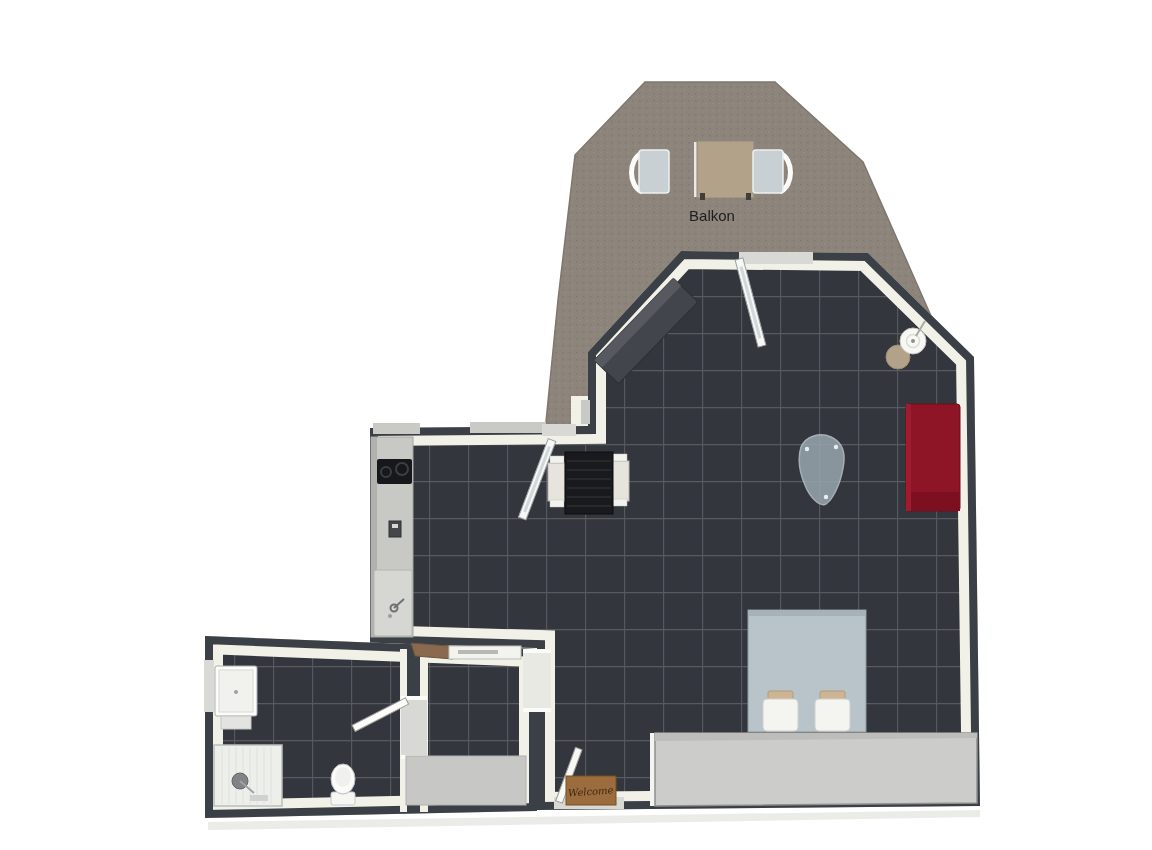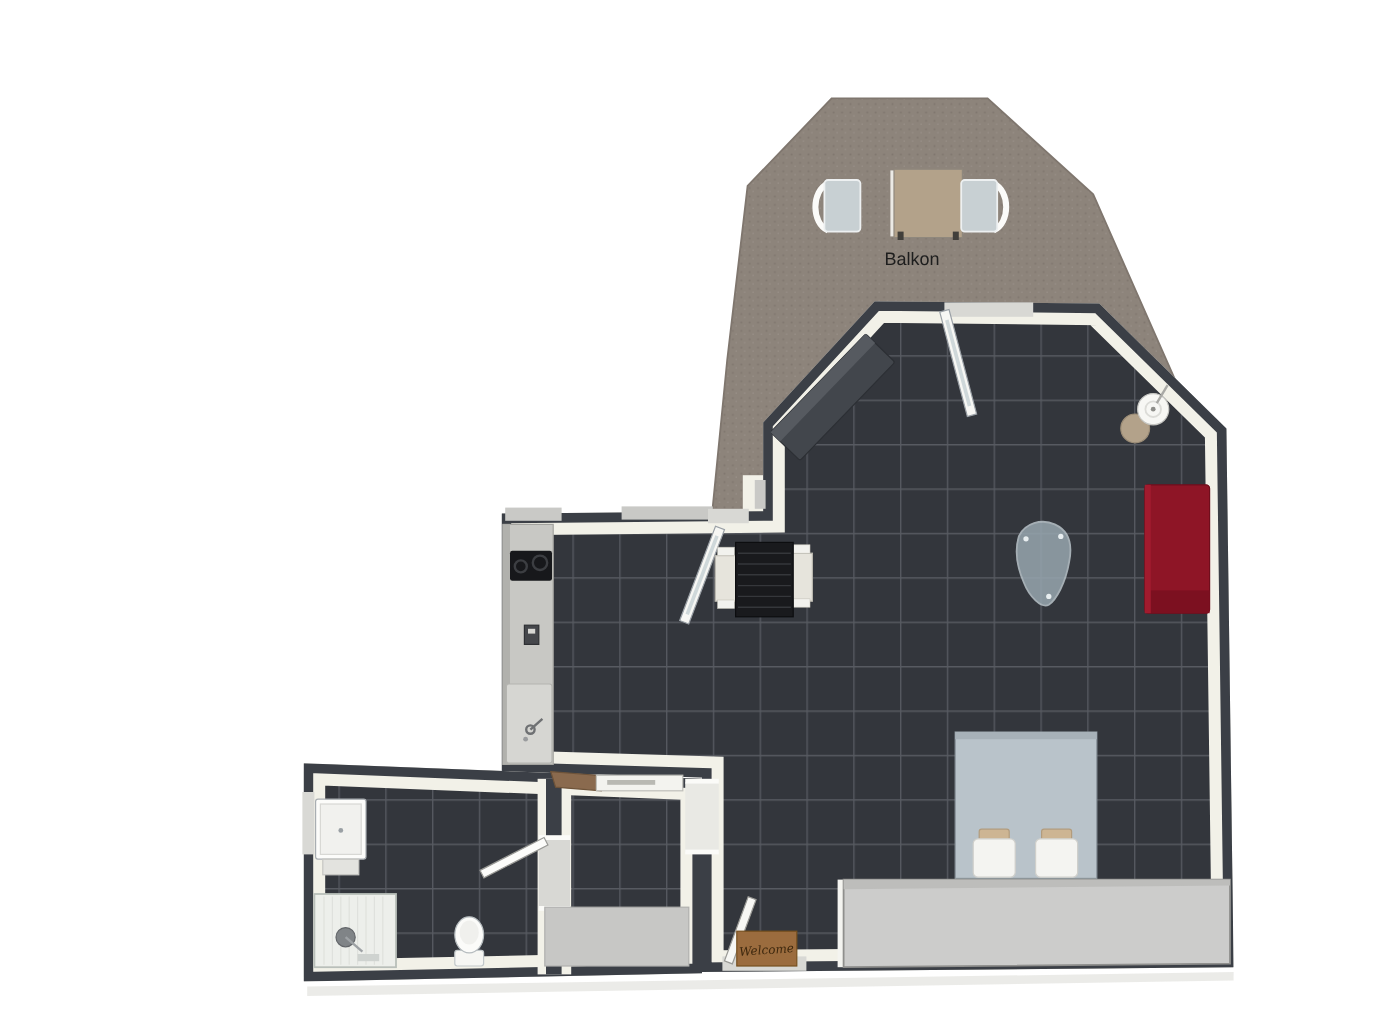--- a/index.html
+++ b/index.html
@@ -1,17 +1,17 @@
 <!DOCTYPE html>
 <html><head>
 <meta charset="utf-8">
 <style>
   html,body{margin:0;padding:0;background:#ffffff;}
   #canvas{position:relative;width:1044px;height:850px;background:#ffffff;overflow:hidden;
-          font-family:"Liberation Sans", sans-serif;margin-left:48px;}
+          font-family:"Liberation Sans", sans-serif;}
   svg{position:absolute;left:0;top:0;}
   text{user-select:none;}
 </style>
 </head>
 <body>
 
 <div id="canvas">
 <svg width="1152" height="850" viewBox="0 0 1152 850">
   <defs>
     <pattern id="tiles" width="39" height="37" patternUnits="userSpaceOnUse">

